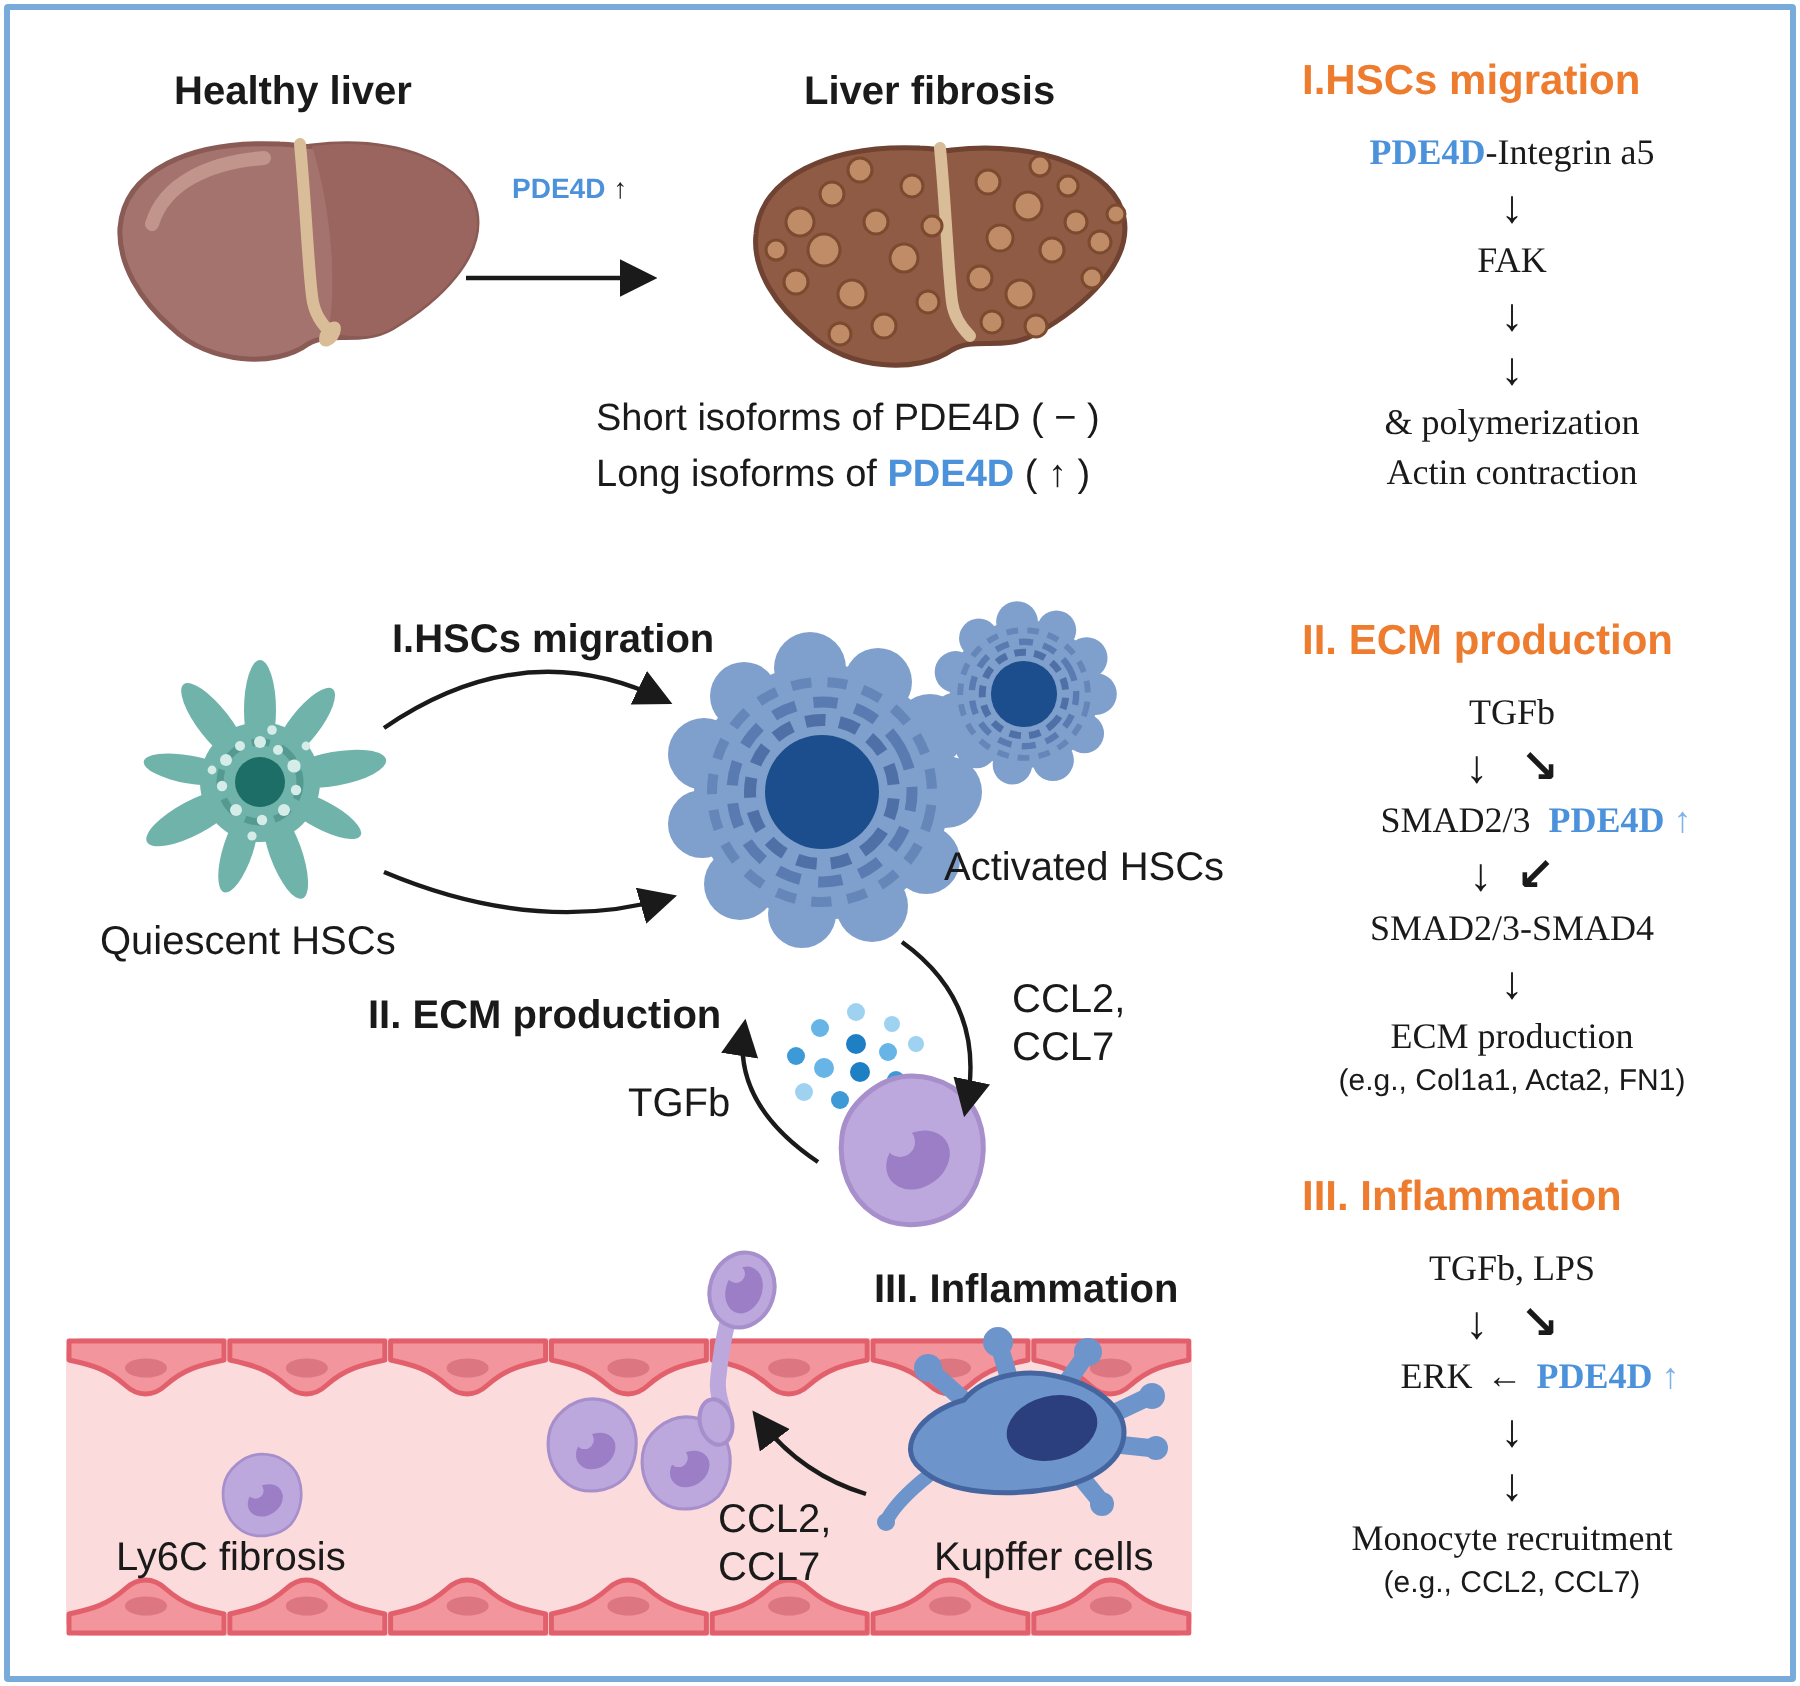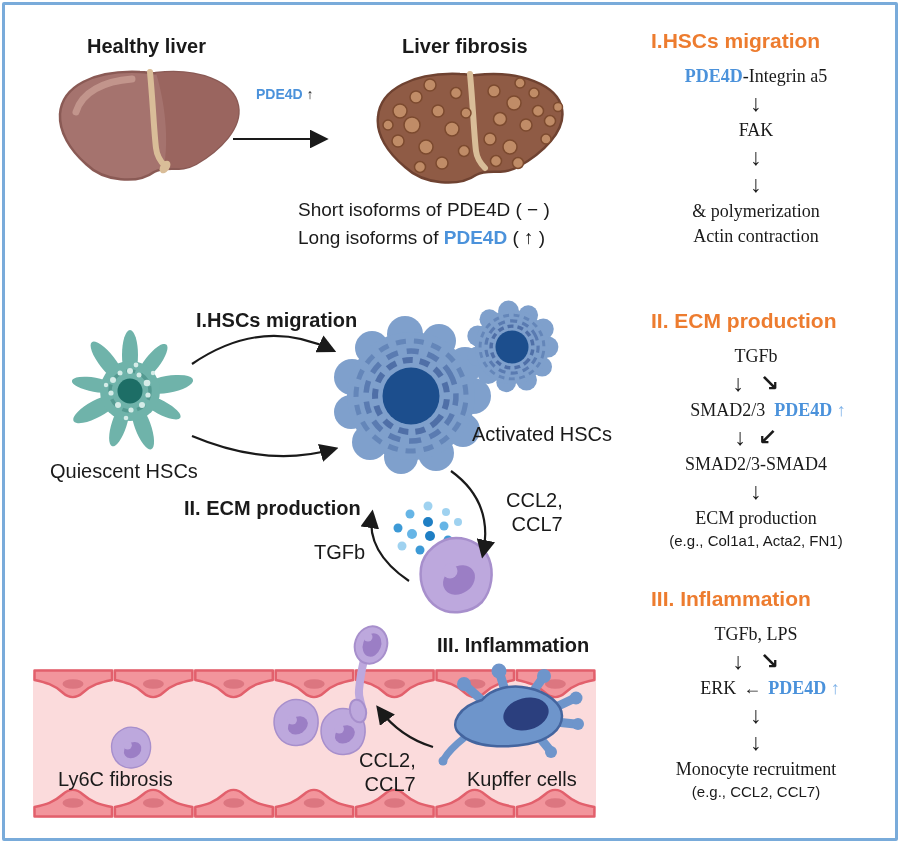--- a/index.html
+++ b/index.html
@@ -8,21 +8,21 @@
     font-family:"Liberation Sans","DejaVu Sans",sans-serif;color:#1a1a1a;
   }
   #frame{position:absolute;inset:2px;border:3px solid #79ABDA;border-radius:2px;pointer-events:none;}
   .lbl{position:absolute;white-space:nowrap;}
   .bold{font-weight:bold;}
   .c{}
   .gene{color:#4B92DB;font-weight:bold;}
   .up-light{color:#7EB2E8;font-weight:bold;}
   .f20{font-size:20px;line-height:22px;}
   .f19{font-size:19px;line-height:21px;}
-  .two-line{white-space:pre-line;line-height:24px;text-align:right;}
+  .two-line{white-space:pre-line;line-height:24px;}
   
   .panel{position:absolute;left:645px;width:222px;text-align:center;}
   .panel-title{font-size:21px;line-height:22px;font-weight:bold;color:#ED7C2F;text-align:left;padding-left:6px;margin-bottom:13px;white-space:nowrap;}
   .node{font-size:18px;line-height:23px;margin:2px 0;white-space:nowrap;font-family:Liberation Serif, serif;}
   .note{font-size:15px;line-height:17px;margin-top:1px;white-space:nowrap;}
   .arrow-row{font-size:23px;line-height:27px;height:27px;font-weight:600;color:#1a1a1a;}
   .shift12{position:relative;left:12px;}
   .shift14{position:relative;left:14px;}
   .diag{display:inline-block;margin-left:16px;}
   .diag-l{display:inline-block;margin-left:12px;}

